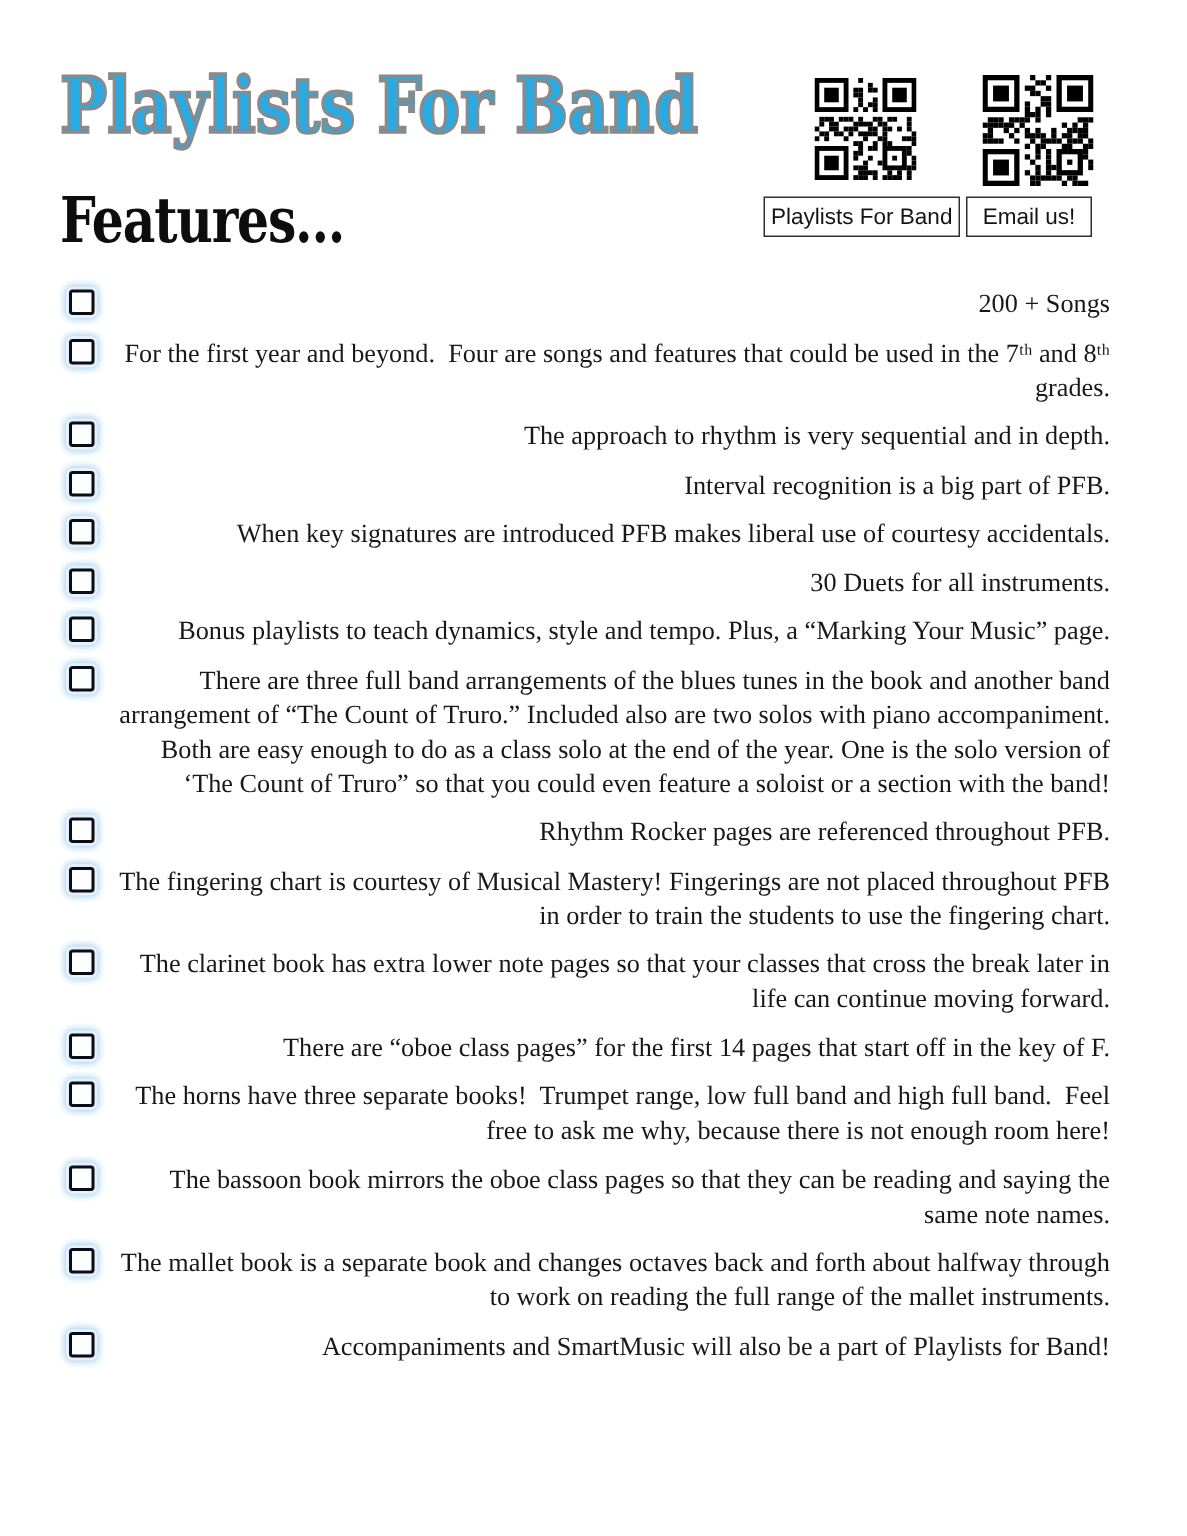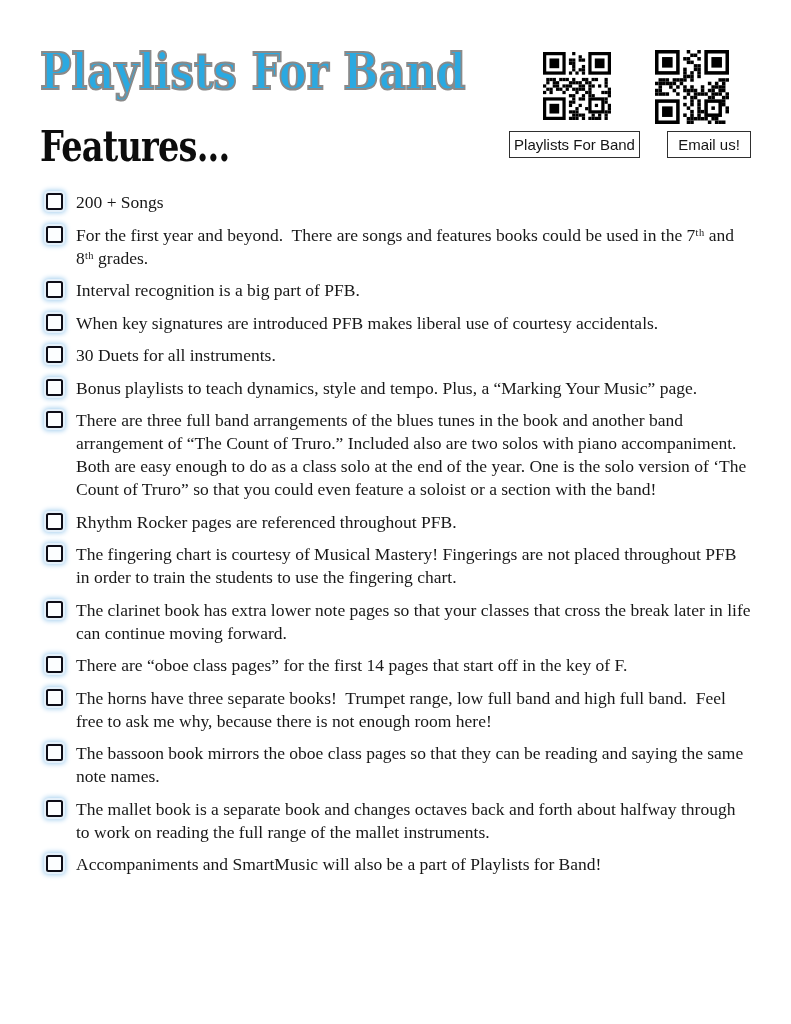--- a/index.html
+++ b/index.html
@@ -21,31 +21,31 @@
   }
   .qr{position:absolute;line-height:0;}
   #qr1{left:543px;top:52px;}
   #qr2{left:655px;top:50px;}
   .qr-label{
     position:absolute;height:27px;border:1.6px solid #2f2f2f;background:#fff;
     display:flex;align-items:center;justify-content:center;box-sizing:border-box;
     font-family:"Liberation Sans",sans-serif;font-size:15px;color:#141414;
   }
   #label1{left:509px;top:131px;width:131px;}
-  #label2{left:667px;top:131px;width:84px;}
+  #label2{left:644px;top:131px;width:84px;}
   .features{position:absolute;left:46px;top:191px;width:710px;}
   .feature{display:flex;align-items:flex-start;margin-bottom:9.5px;}
   .cb{
     flex:0 0 auto;width:13px;height:13px;margin-top:2px;
     border:2.6px solid #0c0c16;border-radius:2.5px;background:#fcfeff;
     box-shadow:0 0 0 2px #e4f0fa,0 0 5px 3px #a5cfee;
   }
   .ftext{
-    margin:0 4px 0 13px;font-size:17.5px;line-height:23px;color:#181818;
-    white-space:pre-wrap;width:676px;
+    margin:0 16px 0 13px;font-size:17.5px;line-height:23px;color:#181818;
+    white-space:pre-wrap;width:676px;text-align:right;
   }
 </style>
 </head>
 <body>
 
 <div class="page">
 
   <h1 class="title">Playlists For Band</h1>
 
   <div class="qr" id="qr1"><svg width="68" height="68" viewBox="0 0 68 68" xmlns="http://www.w3.org/2000/svg">
@@ -312,21 +312,25 @@
 
   <h2 class="heading">Features...</h2>
 
   <div class="features">
       <div class="feature">
         <span class="cb"></span>
         <p class="ftext">200 + Songs</p>
       </div>
       <div class="feature">
         <span class="cb"></span>
-        <p class="ftext">For the first year and beyond.  There are songs and features books could be used in the 7ᵗʰ and 8ᵗʰ grades.</p>
+        <p class="ftext">For the first year and beyond.  Four are songs and features that could be used in the 7ᵗʰ and 8ᵗʰ grades.</p>
+      </div>
+      <div class="feature">
+        <span class="cb"></span>
+        <p class="ftext">The approach to rhythm is very sequential and in depth.</p>
       </div>
       <div class="feature">
         <span class="cb"></span>
         <p class="ftext">Interval recognition is a big part of PFB.</p>
       </div>
       <div class="feature">
         <span class="cb"></span>
         <p class="ftext">When key signatures are introduced PFB makes liberal use of courtesy accidentals.</p>
       </div>
       <div class="feature">

